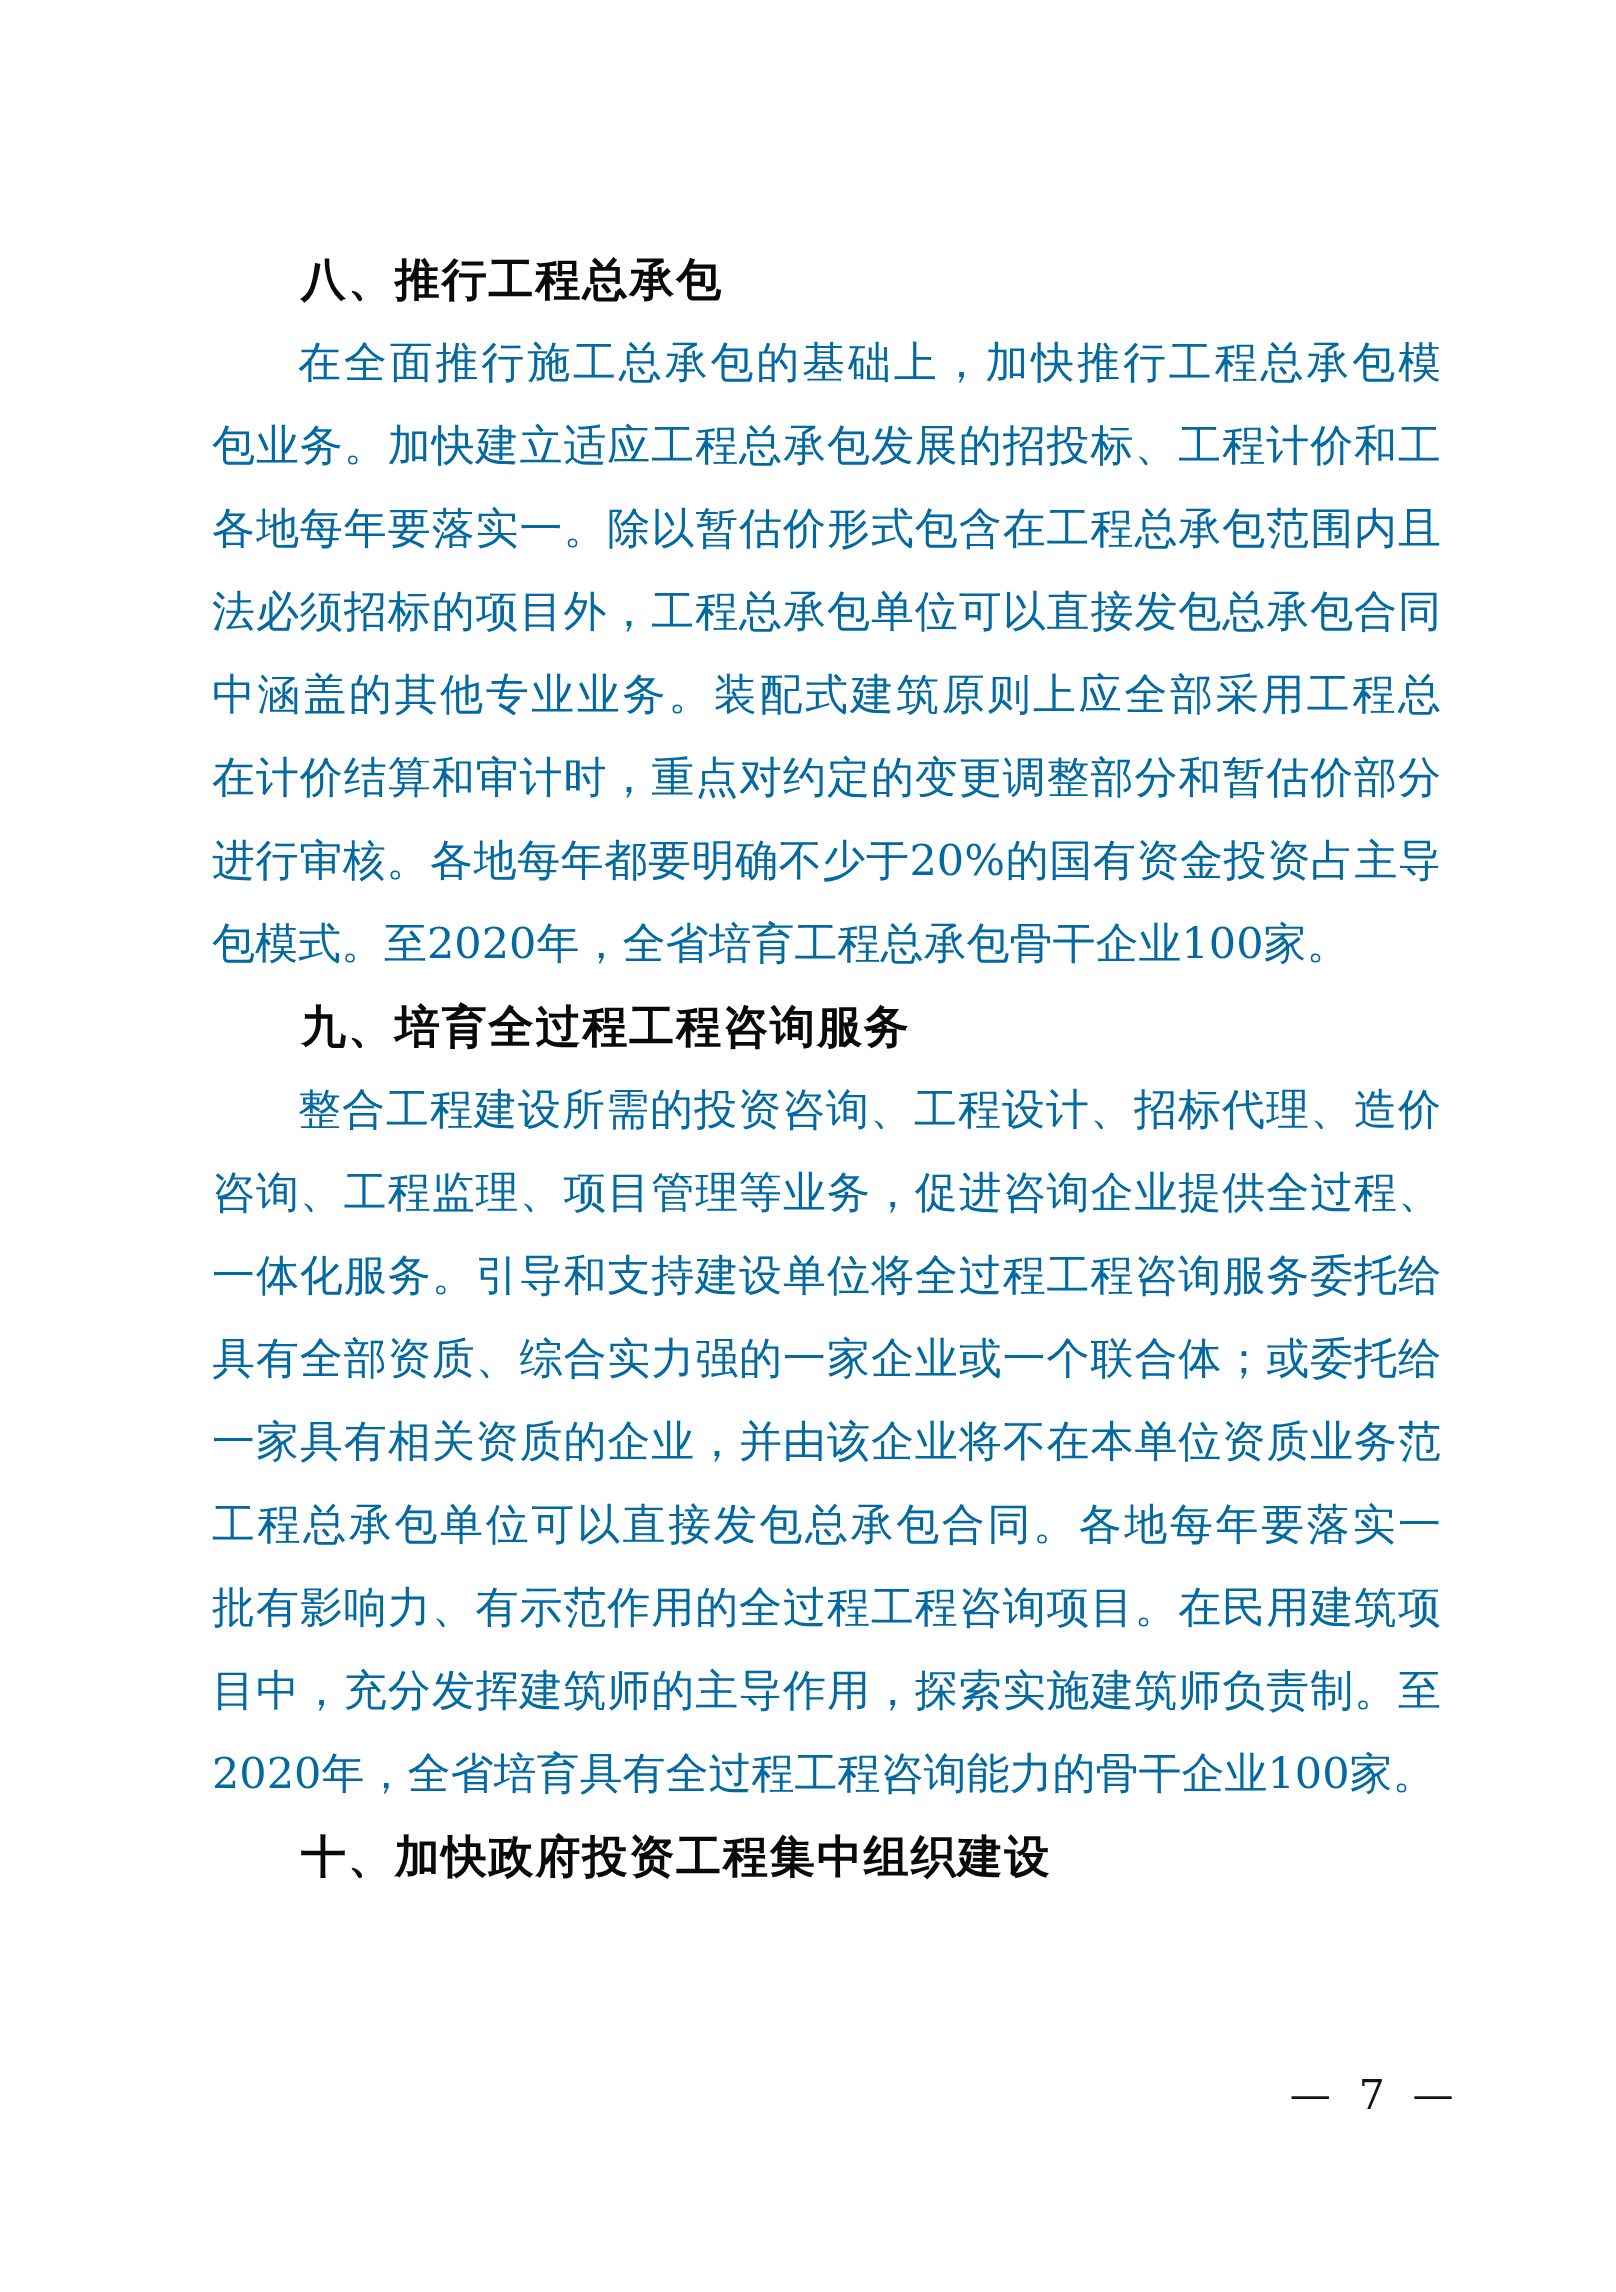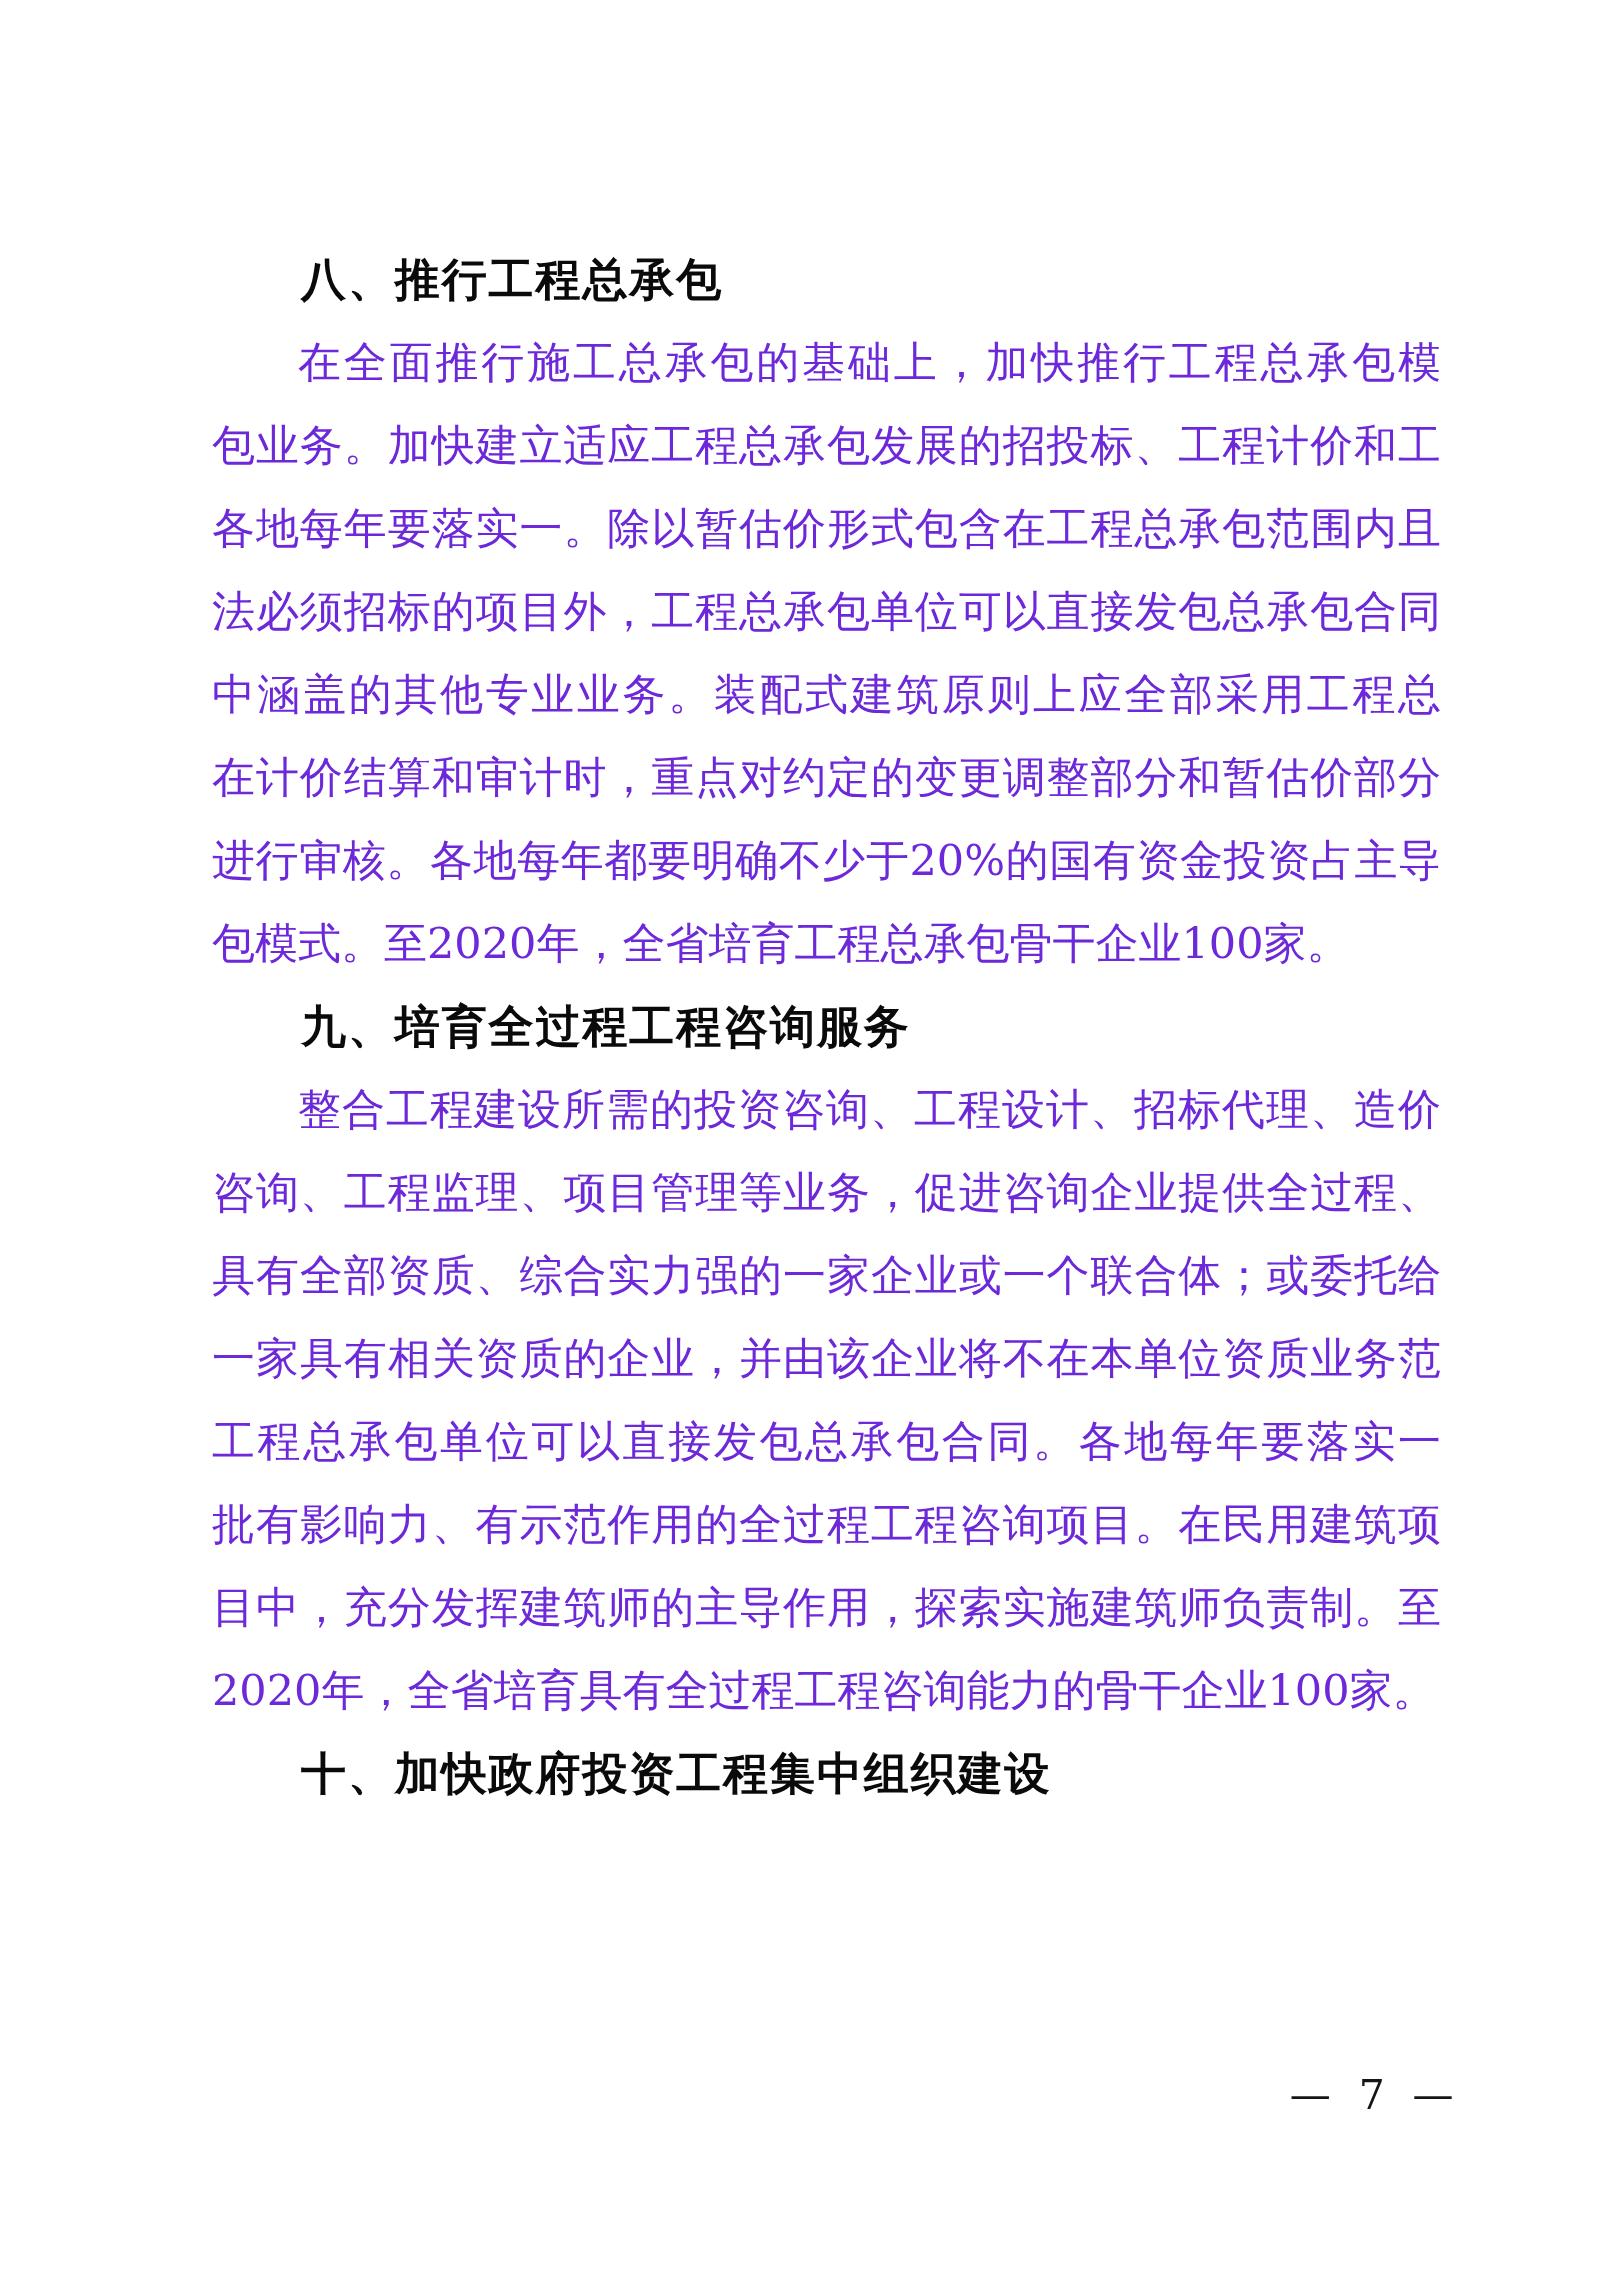--- a/index.html
+++ b/index.html
@@ -30,21 +30,21 @@
     letter-spacing: 1.9px;
     white-space: nowrap;
     color: #0a0a0a;
   }
   .para { margin: 0; }
   .line {
     height: 83px;
     line-height: 83px;
     font-family: "DejaVu Serif", serif;
     font-size: 43px;
-    color: #6d28d9;
+    color: #0369a1;
     text-align: justify;
     text-align-last: justify;
     overflow: hidden;
   }
   .line.first { text-indent: 86px; }
   .line.last { text-align-last: left; }
   .page-number {
     position: absolute;
     top: 2071px;
     right: 156px;
@@ -70,20 +70,21 @@
       <div class="line">中涵盖的其他专业业务。装配式建筑原则上应全部采用工程总承，</div>
       <div class="line">在计价结算和审计时，重点对约定的变更调整部分和暂估价部分</div>
       <div class="line">进行审核。各地每年都要明确不少于20%的国有资金投资占主导</div>
       <div class="line last">包模式。至2020年，全省培育工程总承包骨干企业100家。</div>
     </div>
 
     <h2 class="heading">九、培育全过程工程咨询服务</h2>
     <div class="para">
       <div class="line first">整合工程建设所需的投资咨询、工程设计、招标代理、造价</div>
       <div class="line">咨询、工程监理、项目管理等业务，促进咨询企业提供全过程、</div>
+      <div class="line">一体化服务。引导和支持建设单位将全过程工程咨询服务委托给</div>
       <div class="line">具有全部资质、综合实力强的一家企业或一个联合体；或委托给</div>
       <div class="line">一家具有相关资质的企业，并由该企业将不在本单位资质业务范</div>
       <div class="line">工程总承包单位可以直接发包总承包合同。各地每年要落实一</div>
       <div class="line">批有影响力、有示范作用的全过程工程咨询项目。在民用建筑项</div>
       <div class="line">目中，充分发挥建筑师的主导作用，探索实施建筑师负责制。至</div>
       <div class="line last">2020年，全省培育具有全过程工程咨询能力的骨干企业100家。</div>
     </div>
 
     <h2 class="heading">十、加快政府投资工程集中组织建设</h2>
 

